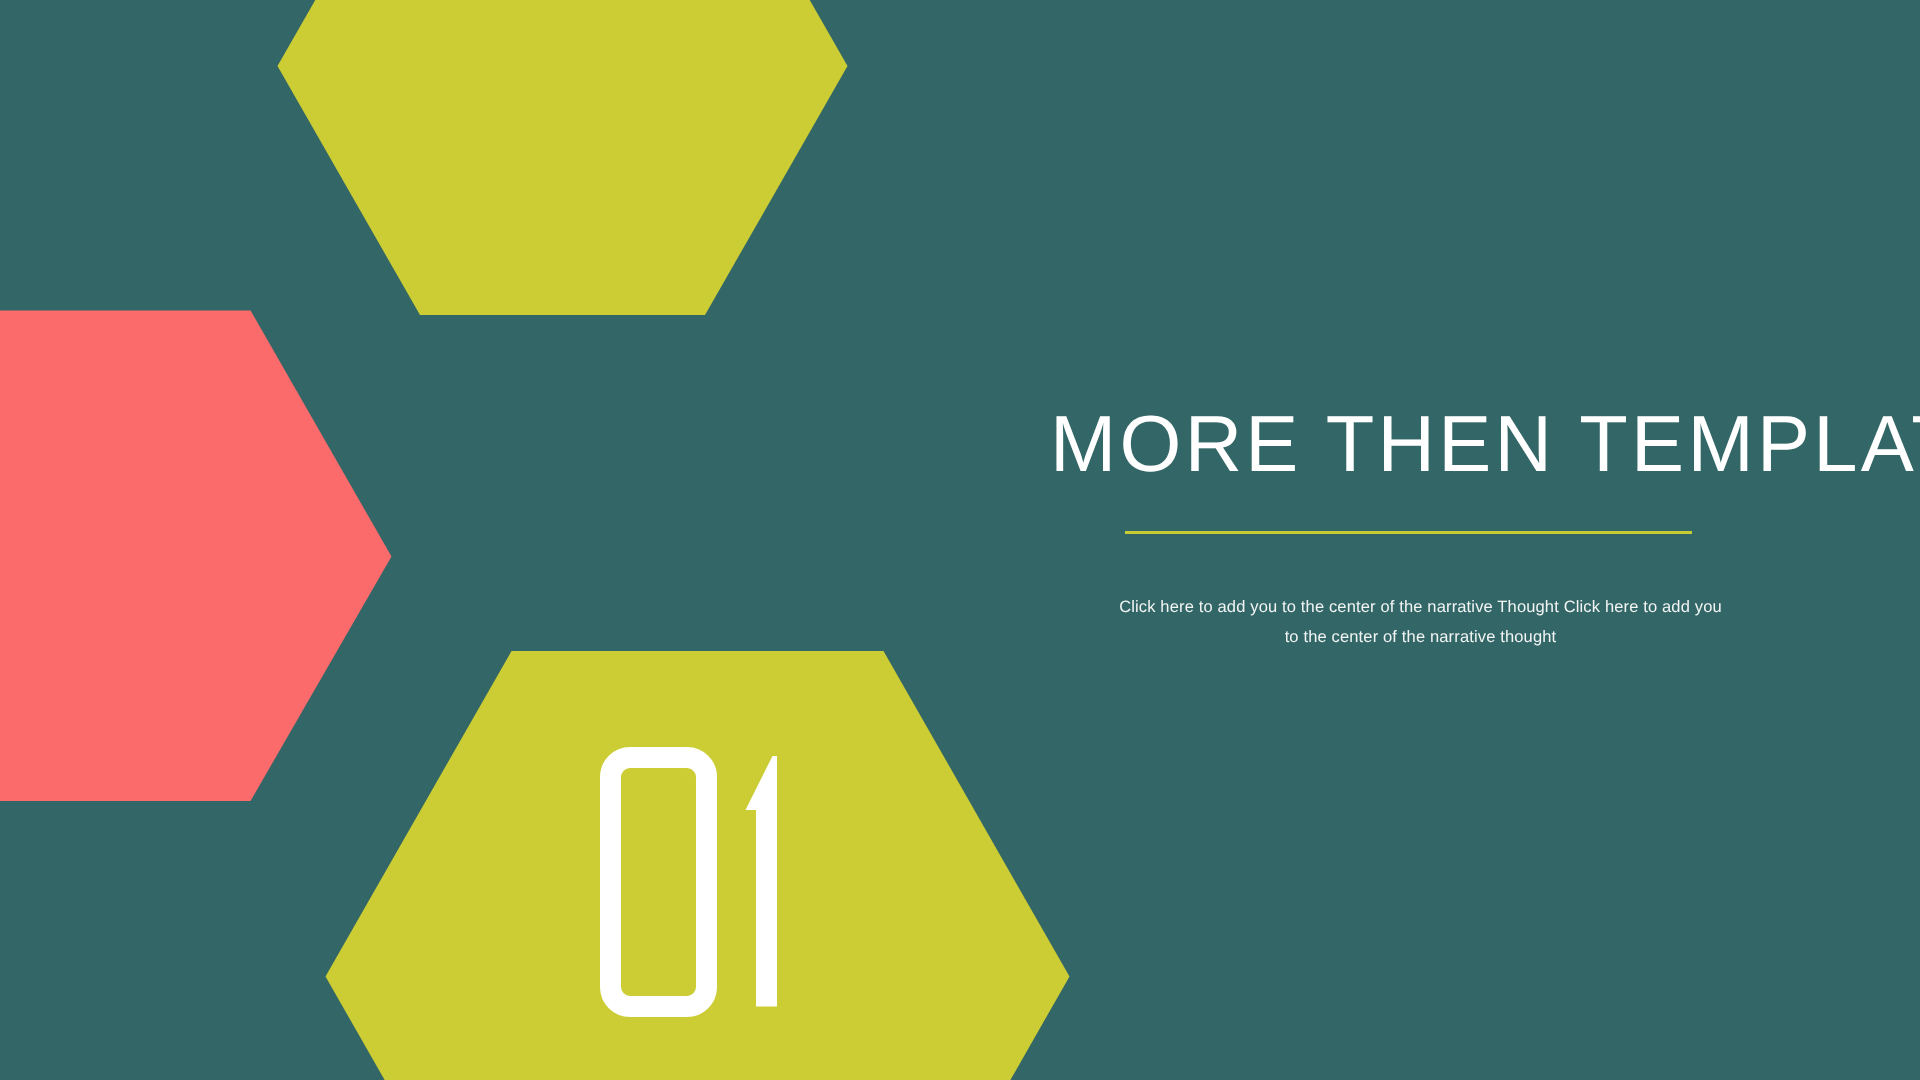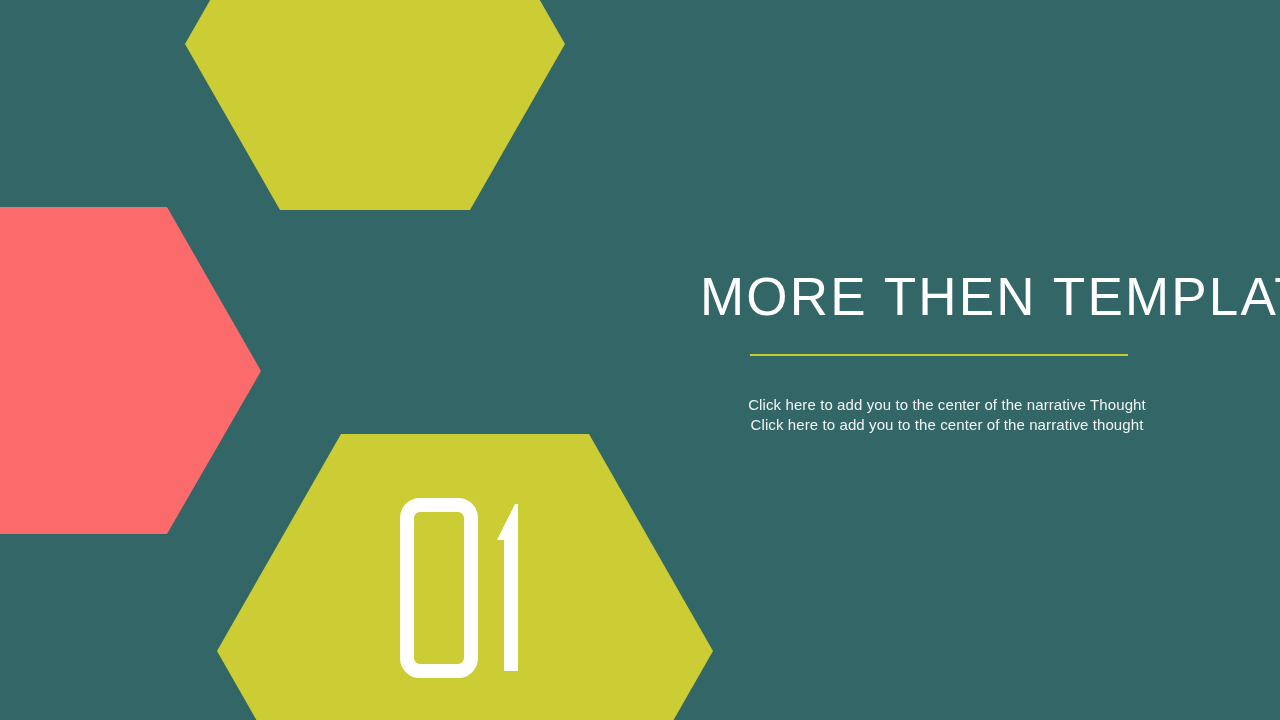--- a/index.html
+++ b/index.html
@@ -81,21 +81,21 @@
   }
 
   #slide-body {
     position: absolute;
     left: 42px;
     top: 127px;
     width: 410px;
     margin: 0;
     color: #f2f5f4;
     font-family: "Liberation Sans", sans-serif;
-    font-size: 15px;
+    font-size: 11px;
     font-weight: 400;
     line-height: 20px;
     text-align: center;
     letter-spacing: 0.1px;
   }
 </style>
 </head>
 <body>
 
 <div id="slide" style="background: rgb(51, 102, 102);">

